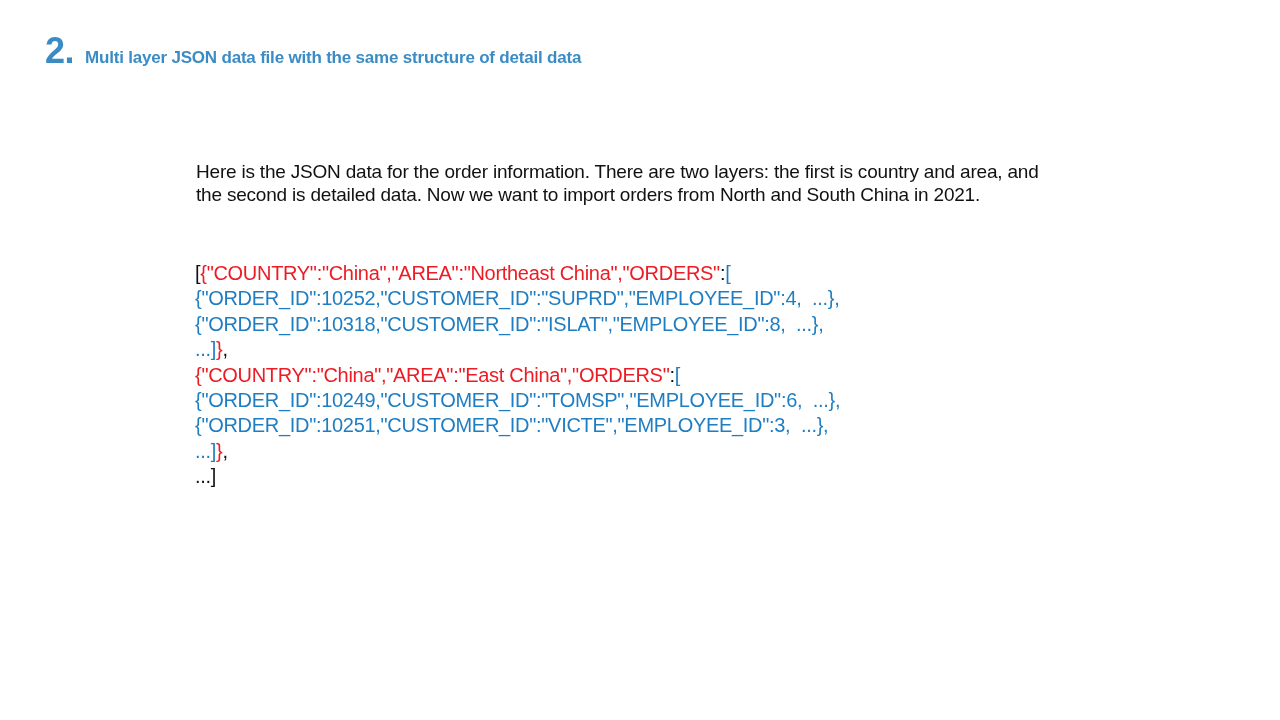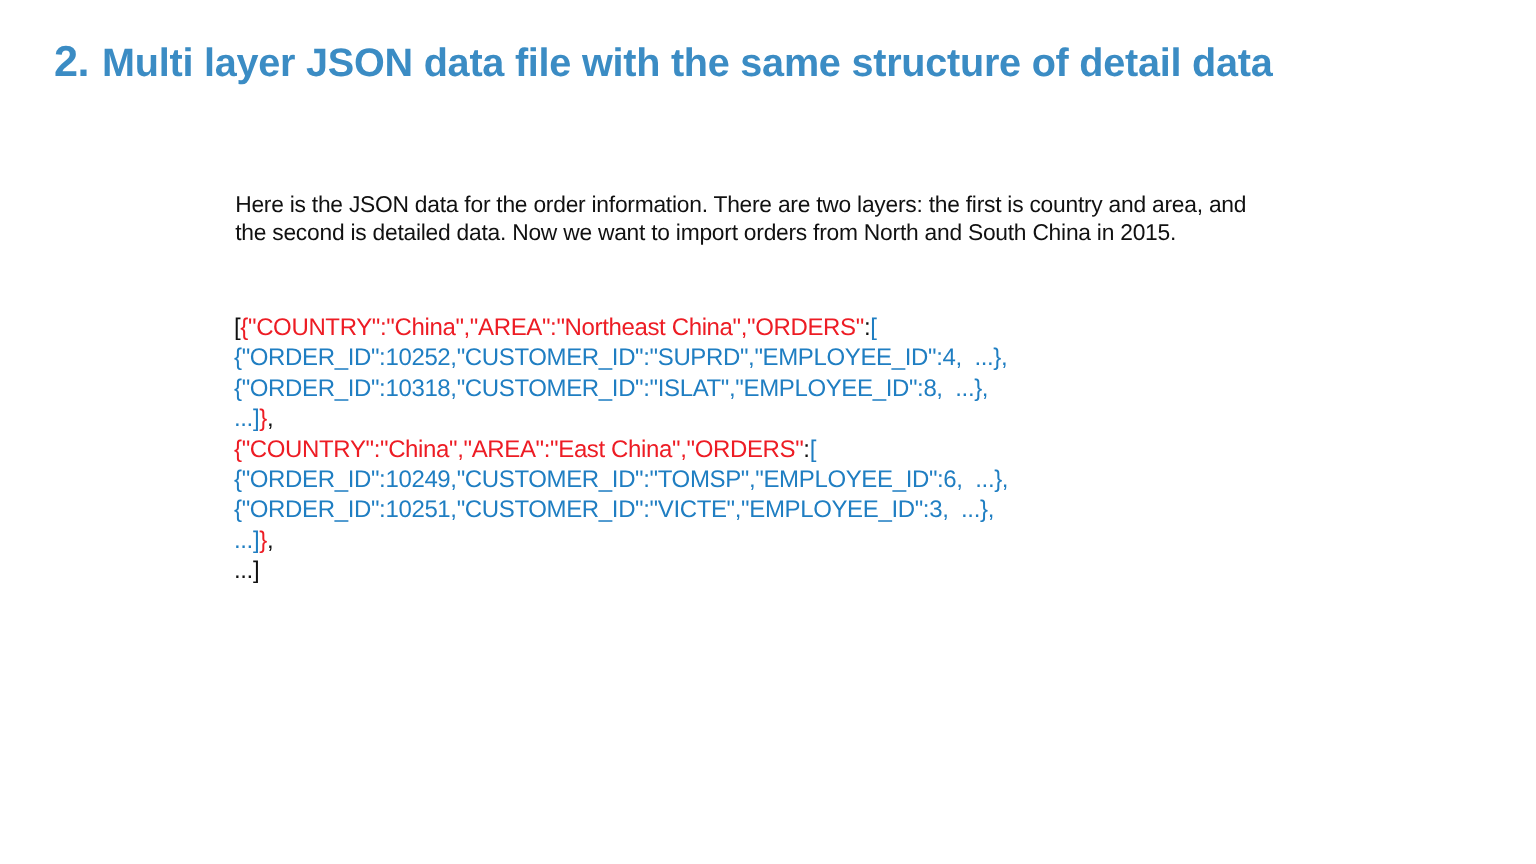--- a/index.html
+++ b/index.html
@@ -18,21 +18,21 @@
     gap:11px;
     color:var(--heading-blue,#3B8CC4);
     white-space:nowrap;
   }
   .heading .num{
     font-size:36px;
     font-weight:bold;
     letter-spacing:-0.5px;
   }
   .heading .title{
-    font-size:33px;
+    font-size:17px;
     font-weight:bold;
     letter-spacing:-0.2px;
   }
   .paragraph{
     position:absolute;
     left:196px;top:160px;
     width:852px;
     font-size:19px;
     line-height:23px;
     color:var(--text-black,#111111);
@@ -54,21 +54,21 @@
 </head>
 <body>
 
 <div class="slide">
 
   <div class="heading">
     <span class="num">2.</span>
     <span class="title">Multi layer JSON data file with the same structure of detail data</span>
   </div>
 
-  <div class="paragraph">Here is the JSON data for the order information. There are two layers: the first is country and area, and the second is detailed data. Now we want to import orders from North and South China in 2015.</div>
+  <div class="paragraph">Here is the JSON data for the order information. There are two layers: the first is country and area, and the second is detailed data. Now we want to import orders from North and South China in 2021.</div>
 
   <div class="code">
       <div class="code-line"><span class="c-black">[</span><span class="c-red">{"COUNTRY":"China","AREA":"Northeast China","ORDERS"</span><span class="c-black">:</span><span class="c-blue">[</span></div>
       <div class="code-line"><span class="c-blue">{"ORDER_ID":10252,"CUSTOMER_ID":"SUPRD","EMPLOYEE_ID":4,  ...},</span></div>
       <div class="code-line"><span class="c-blue">{"ORDER_ID":10318,"CUSTOMER_ID":"ISLAT","EMPLOYEE_ID":8,  ...},</span></div>
       <div class="code-line"><span class="c-blue">...]</span><span class="c-red">}</span><span class="c-black">,</span></div>
       <div class="code-line"><span class="c-red">{"COUNTRY":"China","AREA":"East China","ORDERS"</span><span class="c-black">:</span><span class="c-blue">[</span></div>
       <div class="code-line"><span class="c-blue">{"ORDER_ID":10249,"CUSTOMER_ID":"TOMSP","EMPLOYEE_ID":6,  ...},</span></div>
       <div class="code-line"><span class="c-blue">{"ORDER_ID":10251,"CUSTOMER_ID":"VICTE","EMPLOYEE_ID":3,  ...},</span></div>
       <div class="code-line"><span class="c-blue">...]</span><span class="c-red">}</span><span class="c-black">,</span></div>

